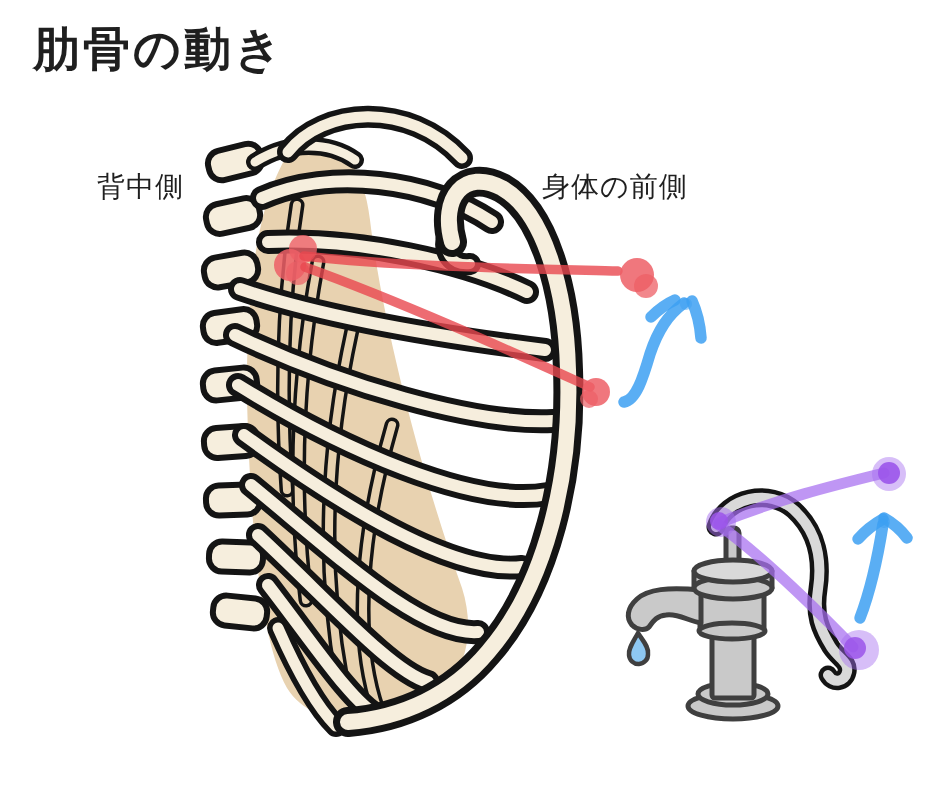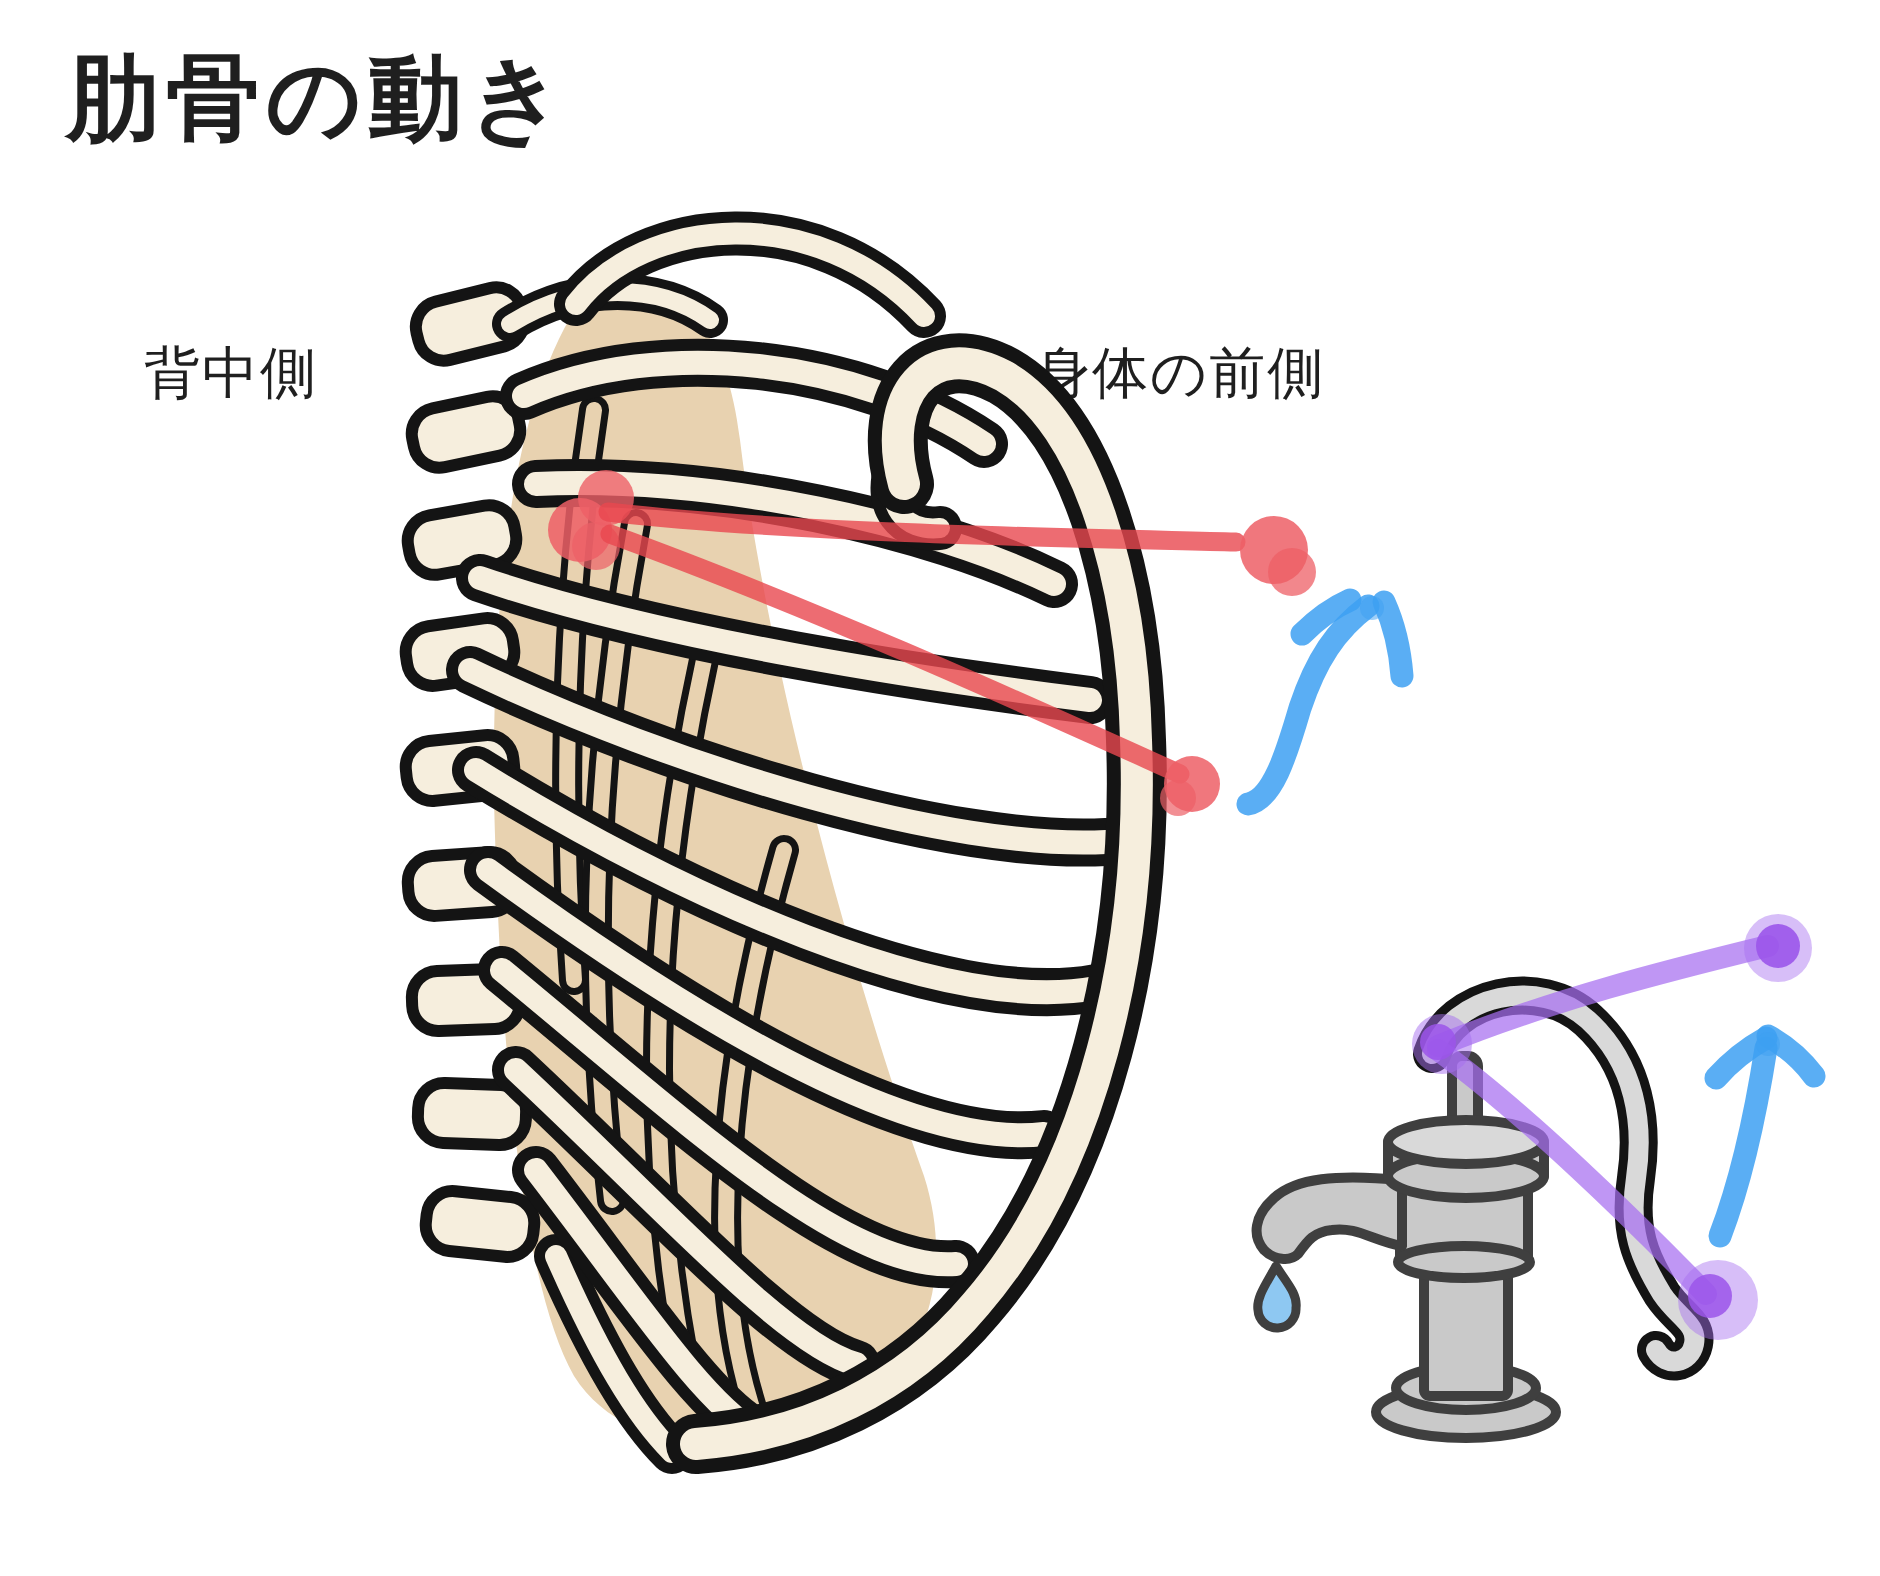--- a/index.html
+++ b/index.html
@@ -8,21 +8,21 @@
     --red-line:#e8474f; --red-dot:#ed5f66;
     --blue:#3da0f2; --purple-line:#a66ef0; --purple-dot:#9b55ea;
     --pump-body:#c9c9c9; --pump-light:#d9d9d9; --pump-outline:#3f3f3f;
     --water:#8ec8f2;
   }
   html,body{margin:0;padding:0;}
   body{background:#fff;font-family:"Liberation Sans","DejaVu Sans",sans-serif;}
   .page{position:relative;width:940px;height:788px;background:var(--background);overflow:hidden;}
   .title{position:absolute;left:33px;top:18px;margin:0;font-size:47px;font-weight:700;
          letter-spacing:3px;color:var(--text);}
-  .label{position:absolute;font-size:28px;font-weight:500;color:var(--text);letter-spacing:1px;}
+  .label{position:absolute;font-size:28px;font-weight:500;color:var(--text);letter-spacing:1px;margin-left:25px;}
   .label.back{left:72px;top:168px;}
   .label.front{left:517px;top:168px;}
   svg{position:absolute;left:0;top:0;}
   .band,.mark{fill:none;stroke-linecap:round;stroke-linejoin:round;}
   .band{stroke:var(--outline);}
   .red{stroke:var(--red-line);opacity:.8;}
   .blue{stroke:var(--blue);opacity:.85;}
   .purple{stroke:var(--purple-line);opacity:.72;}
   .pump-part{fill:var(--pump-body);stroke:var(--pump-outline);stroke-width:5;stroke-linejoin:round;}
   .pump-top{fill:var(--pump-light);}

